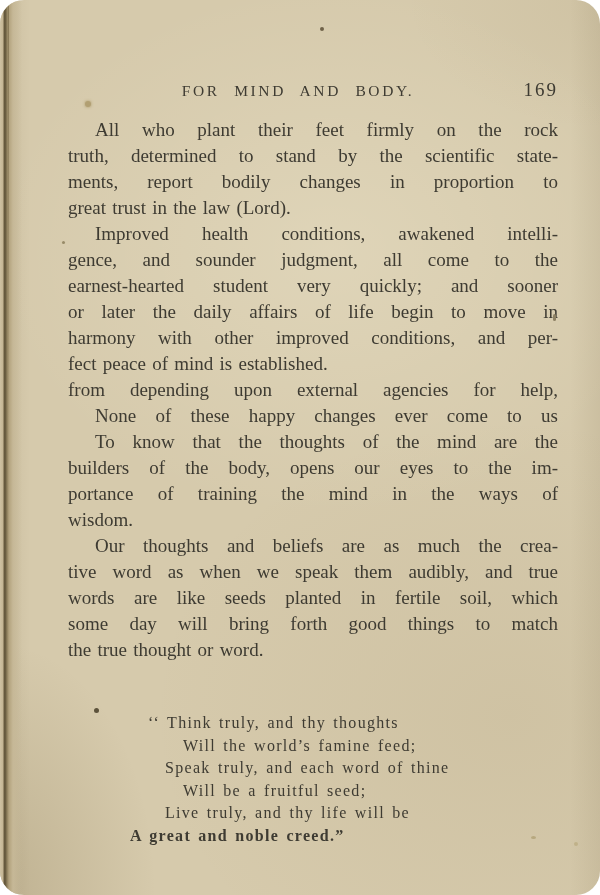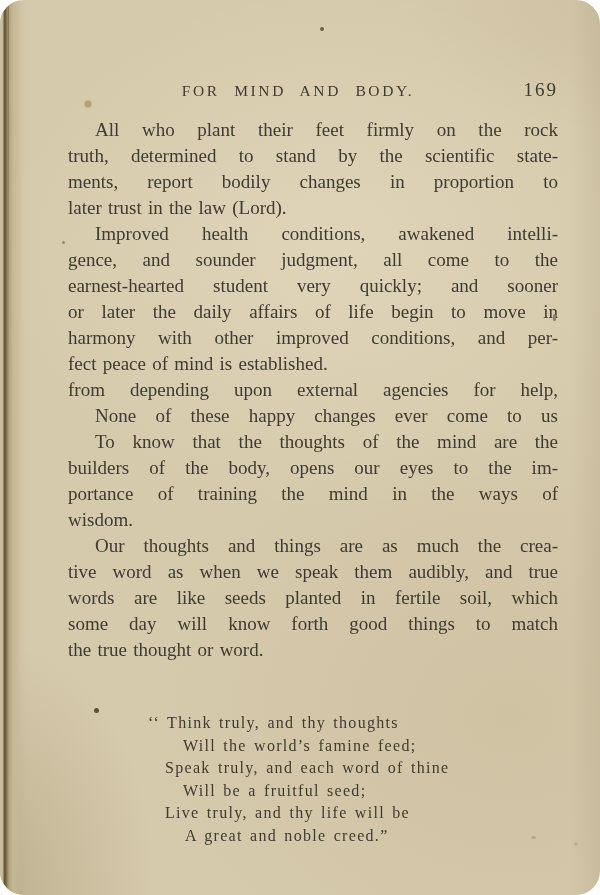--- a/index.html
+++ b/index.html
@@ -52,21 +52,21 @@
   
   .poem {
     position: absolute; left: 68px; top: 712px; width: 490px;
     font-size: 16px; line-height: 22.5px; letter-spacing: 1.3px; word-spacing: 2px;
   }
   .poem-line.pl-0 { margin-left: 80px; }
   .poem-line.pl-1 { margin-left: 115px; }
   .poem-line.pl-2 { margin-left: 97px; }
   .poem-line.pl-3 { margin-left: 115px; }
   .poem-line.pl-4 { margin-left: 97px; }
-  .poem-line.pl-5 { margin-left: 117px; }
+  .poem-line.pl-5 { margin-left: 62px; font-weight: bold; }
   
   .speck { position: absolute; border-radius: 50%; }
   .s1 { left: 320px; top: 27px;  width: 4px; height: 4px; background: #6f6248; }
   .s2 { left: 85px;  top: 101px; width: 6px; height: 6px; background: #b19f72; box-shadow: 0 0 2px 1px rgba(177,159,114,0.5); }
   .s3 { left: 94px;  top: 708px; width: 5px; height: 5px; background: #5c523b; }
   .s4 { left: 553px; top: 314px; width: 3px; height: 7px; background: #8d8164; border-radius: 2px; }
   .s5 { left: 62px;  top: 241px; width: 3px; height: 3px; background: #988b68; }
   .s6 { left: 531px; top: 836px; width: 5px; height: 3px; background: #b7a87f; }
   .s7 { left: 574px; top: 842px; width: 4px; height: 4px; background: #c0b189; }
 </style>
@@ -80,45 +80,45 @@
   <div class="header-row">
     <span class="header-title">FOR MIND AND BODY.</span>
     <span class="page-number">169</span>
   </div>
 
   <div class="body-text">
       <div class="paragraph">
         <div class="line first">All who plant their feet firmly on the rock</div>
         <div class="line">truth, determined to stand by the scientific state-</div>
         <div class="line">ments, report bodily changes in proportion to</div>
-        <div class="line last">later trust in the law (Lord).</div>
+        <div class="line last">great trust in the law (Lord).</div>
       </div>
       <div class="paragraph">
         <div class="line first">Improved health conditions, awakened intelli-</div>
         <div class="line">gence, and sounder judgment, all come to the</div>
         <div class="line">earnest-hearted student very quickly; and sooner</div>
         <div class="line">or later the daily affairs of life begin to move in</div>
         <div class="line">harmony with other improved conditions, and per-</div>
         <div class="line last">fect peace of mind is established.</div>
       </div>
       <div class="paragraph">
         <div class="line">from depending upon external agencies for help,</div>
         <div class="line first">None of these happy changes ever come to us</div>
       </div>
       <div class="paragraph">
         <div class="line first">To know that the thoughts of the mind are the</div>
         <div class="line">builders of the body, opens our eyes to the im-</div>
         <div class="line">portance of training the mind in the ways of</div>
         <div class="line last">wisdom.</div>
       </div>
       <div class="paragraph">
-        <div class="line first">Our thoughts and things are as much the crea-</div>
+        <div class="line first">Our thoughts and beliefs are as much the crea-</div>
         <div class="line">tive word as when we speak them audibly, and true</div>
         <div class="line">words are like seeds planted in fertile soil, which</div>
-        <div class="line">some day will know forth good things to match</div>
+        <div class="line">some day will bring forth good things to match</div>
         <div class="line last">the true thought or word.</div>
       </div>
     </div>
 
   <div class="poem">
       <div class="poem-line pl-0">‘‘ Think truly, and thy thoughts</div>
       <div class="poem-line pl-1">Will the world’s famine feed;</div>
       <div class="poem-line pl-2">Speak truly, and each word of thine</div>
       <div class="poem-line pl-3">Will be a fruitful seed;</div>
       <div class="poem-line pl-4">Live truly, and thy life will be</div>

